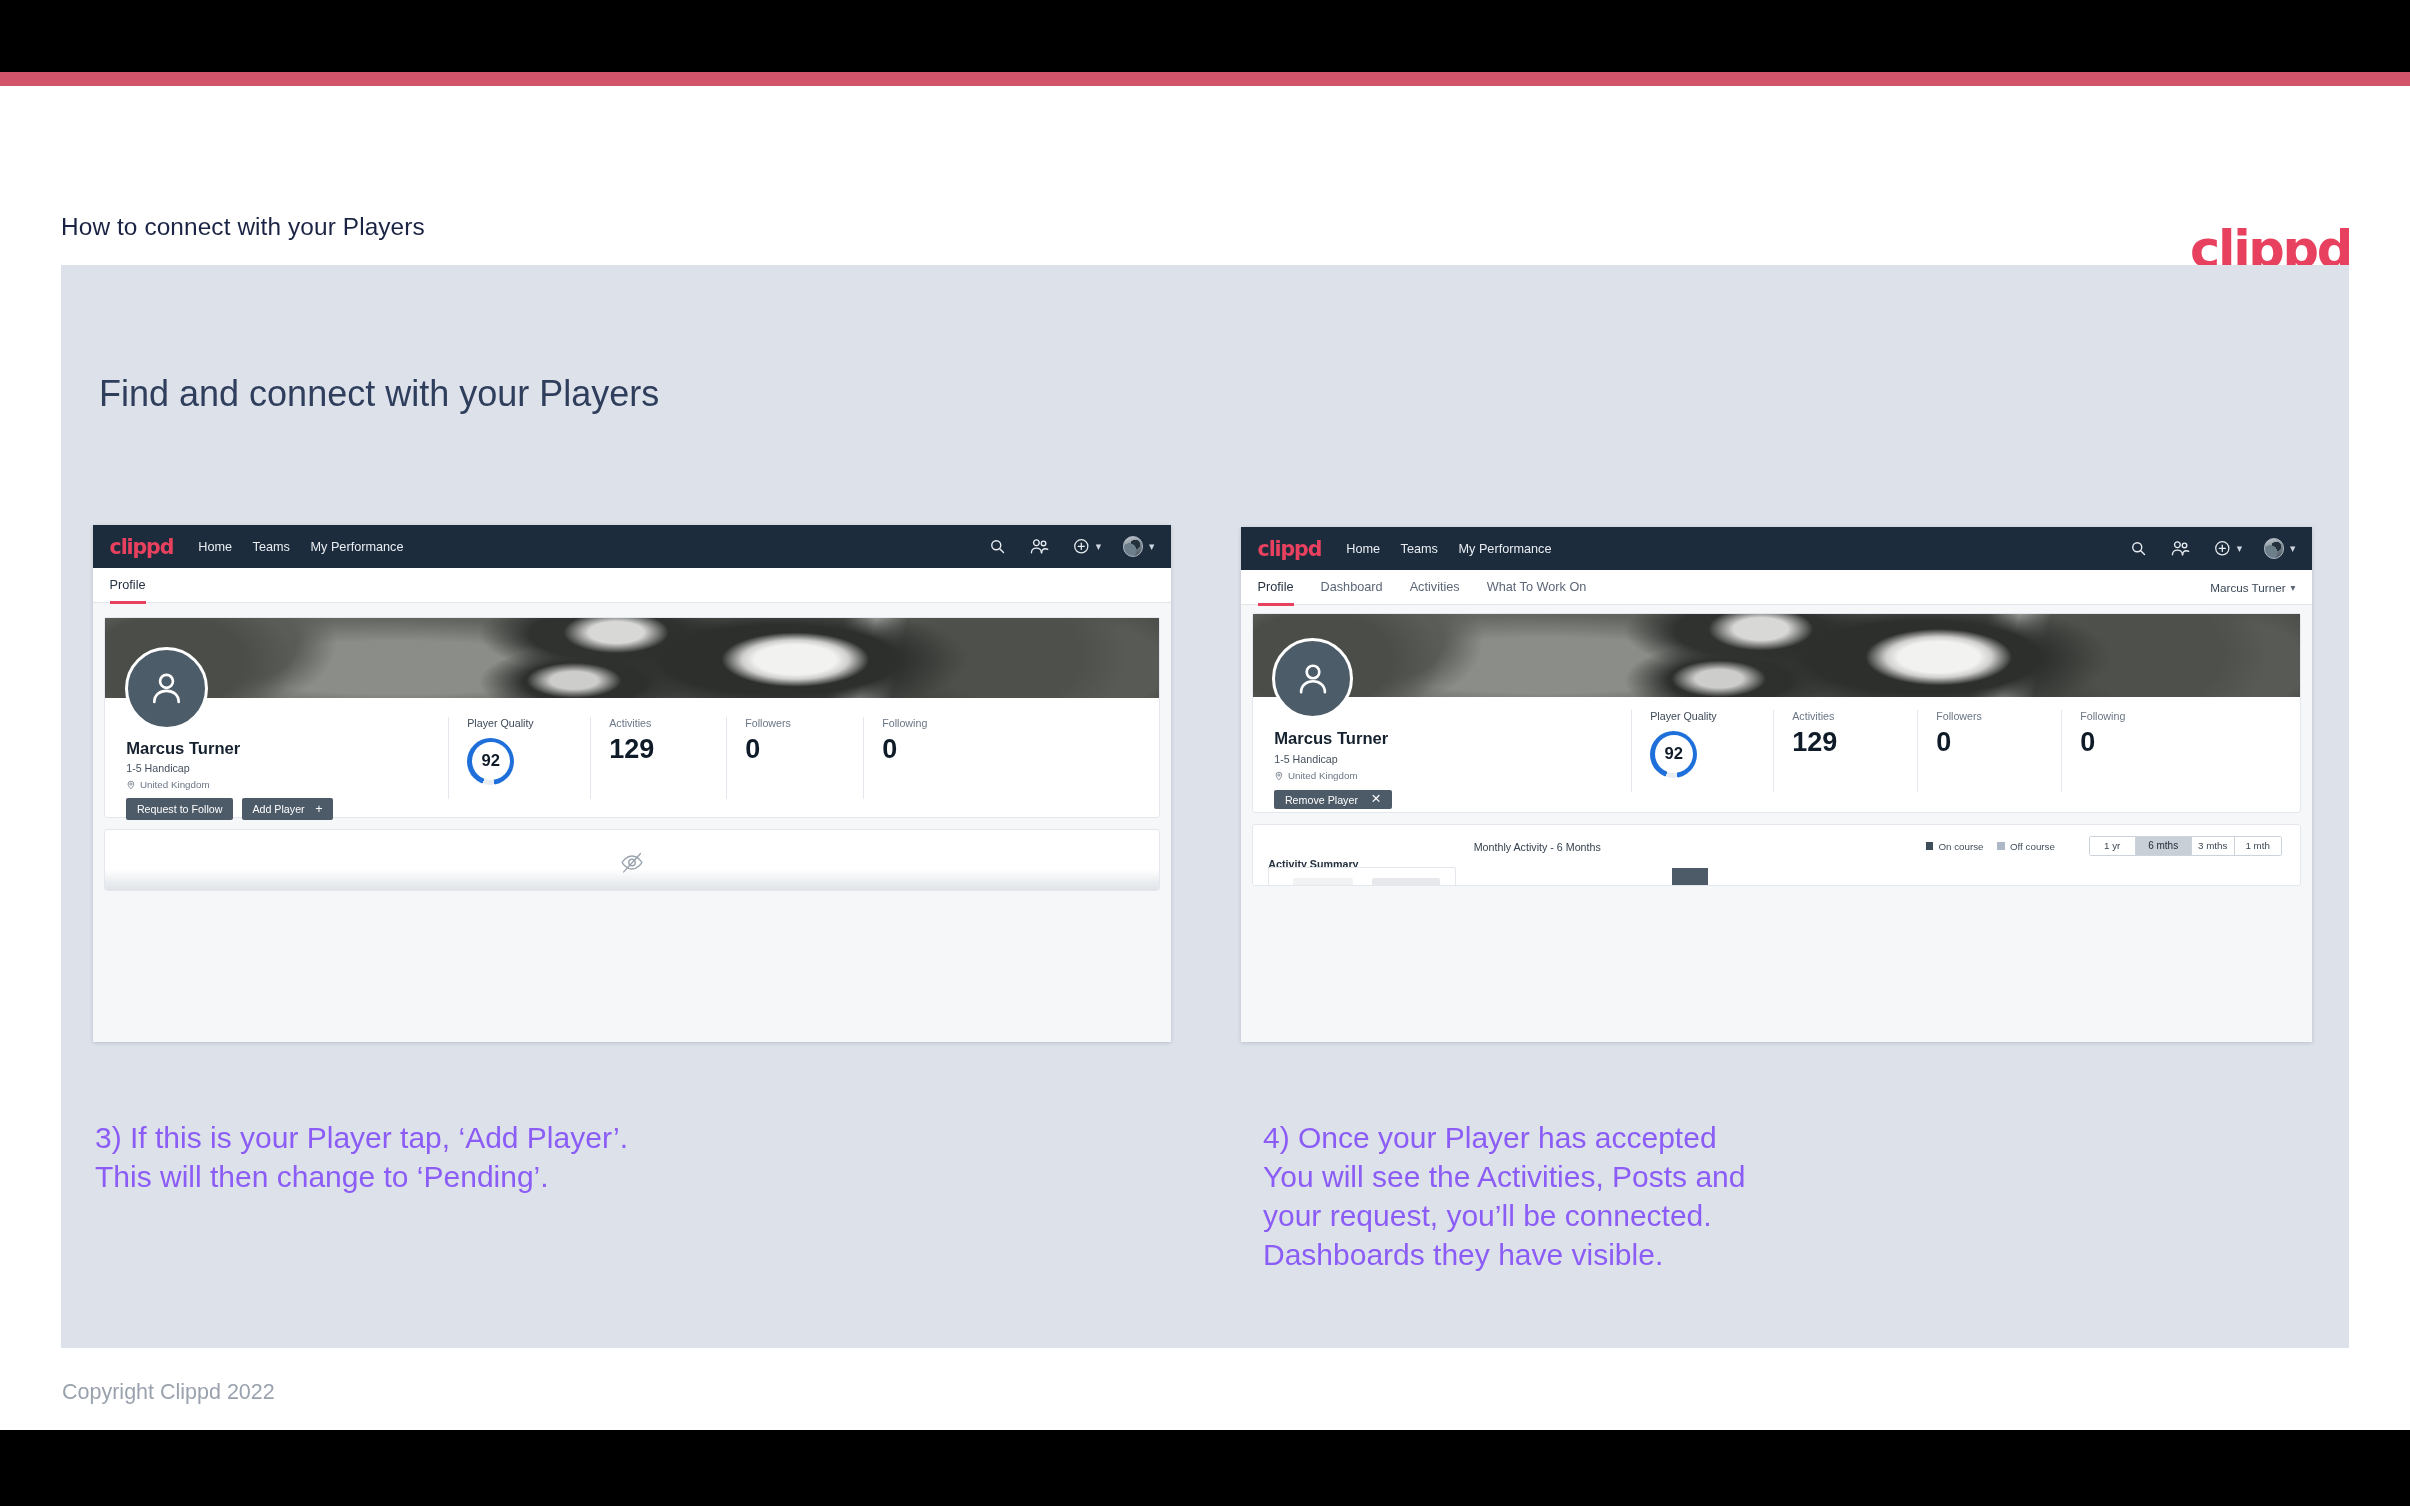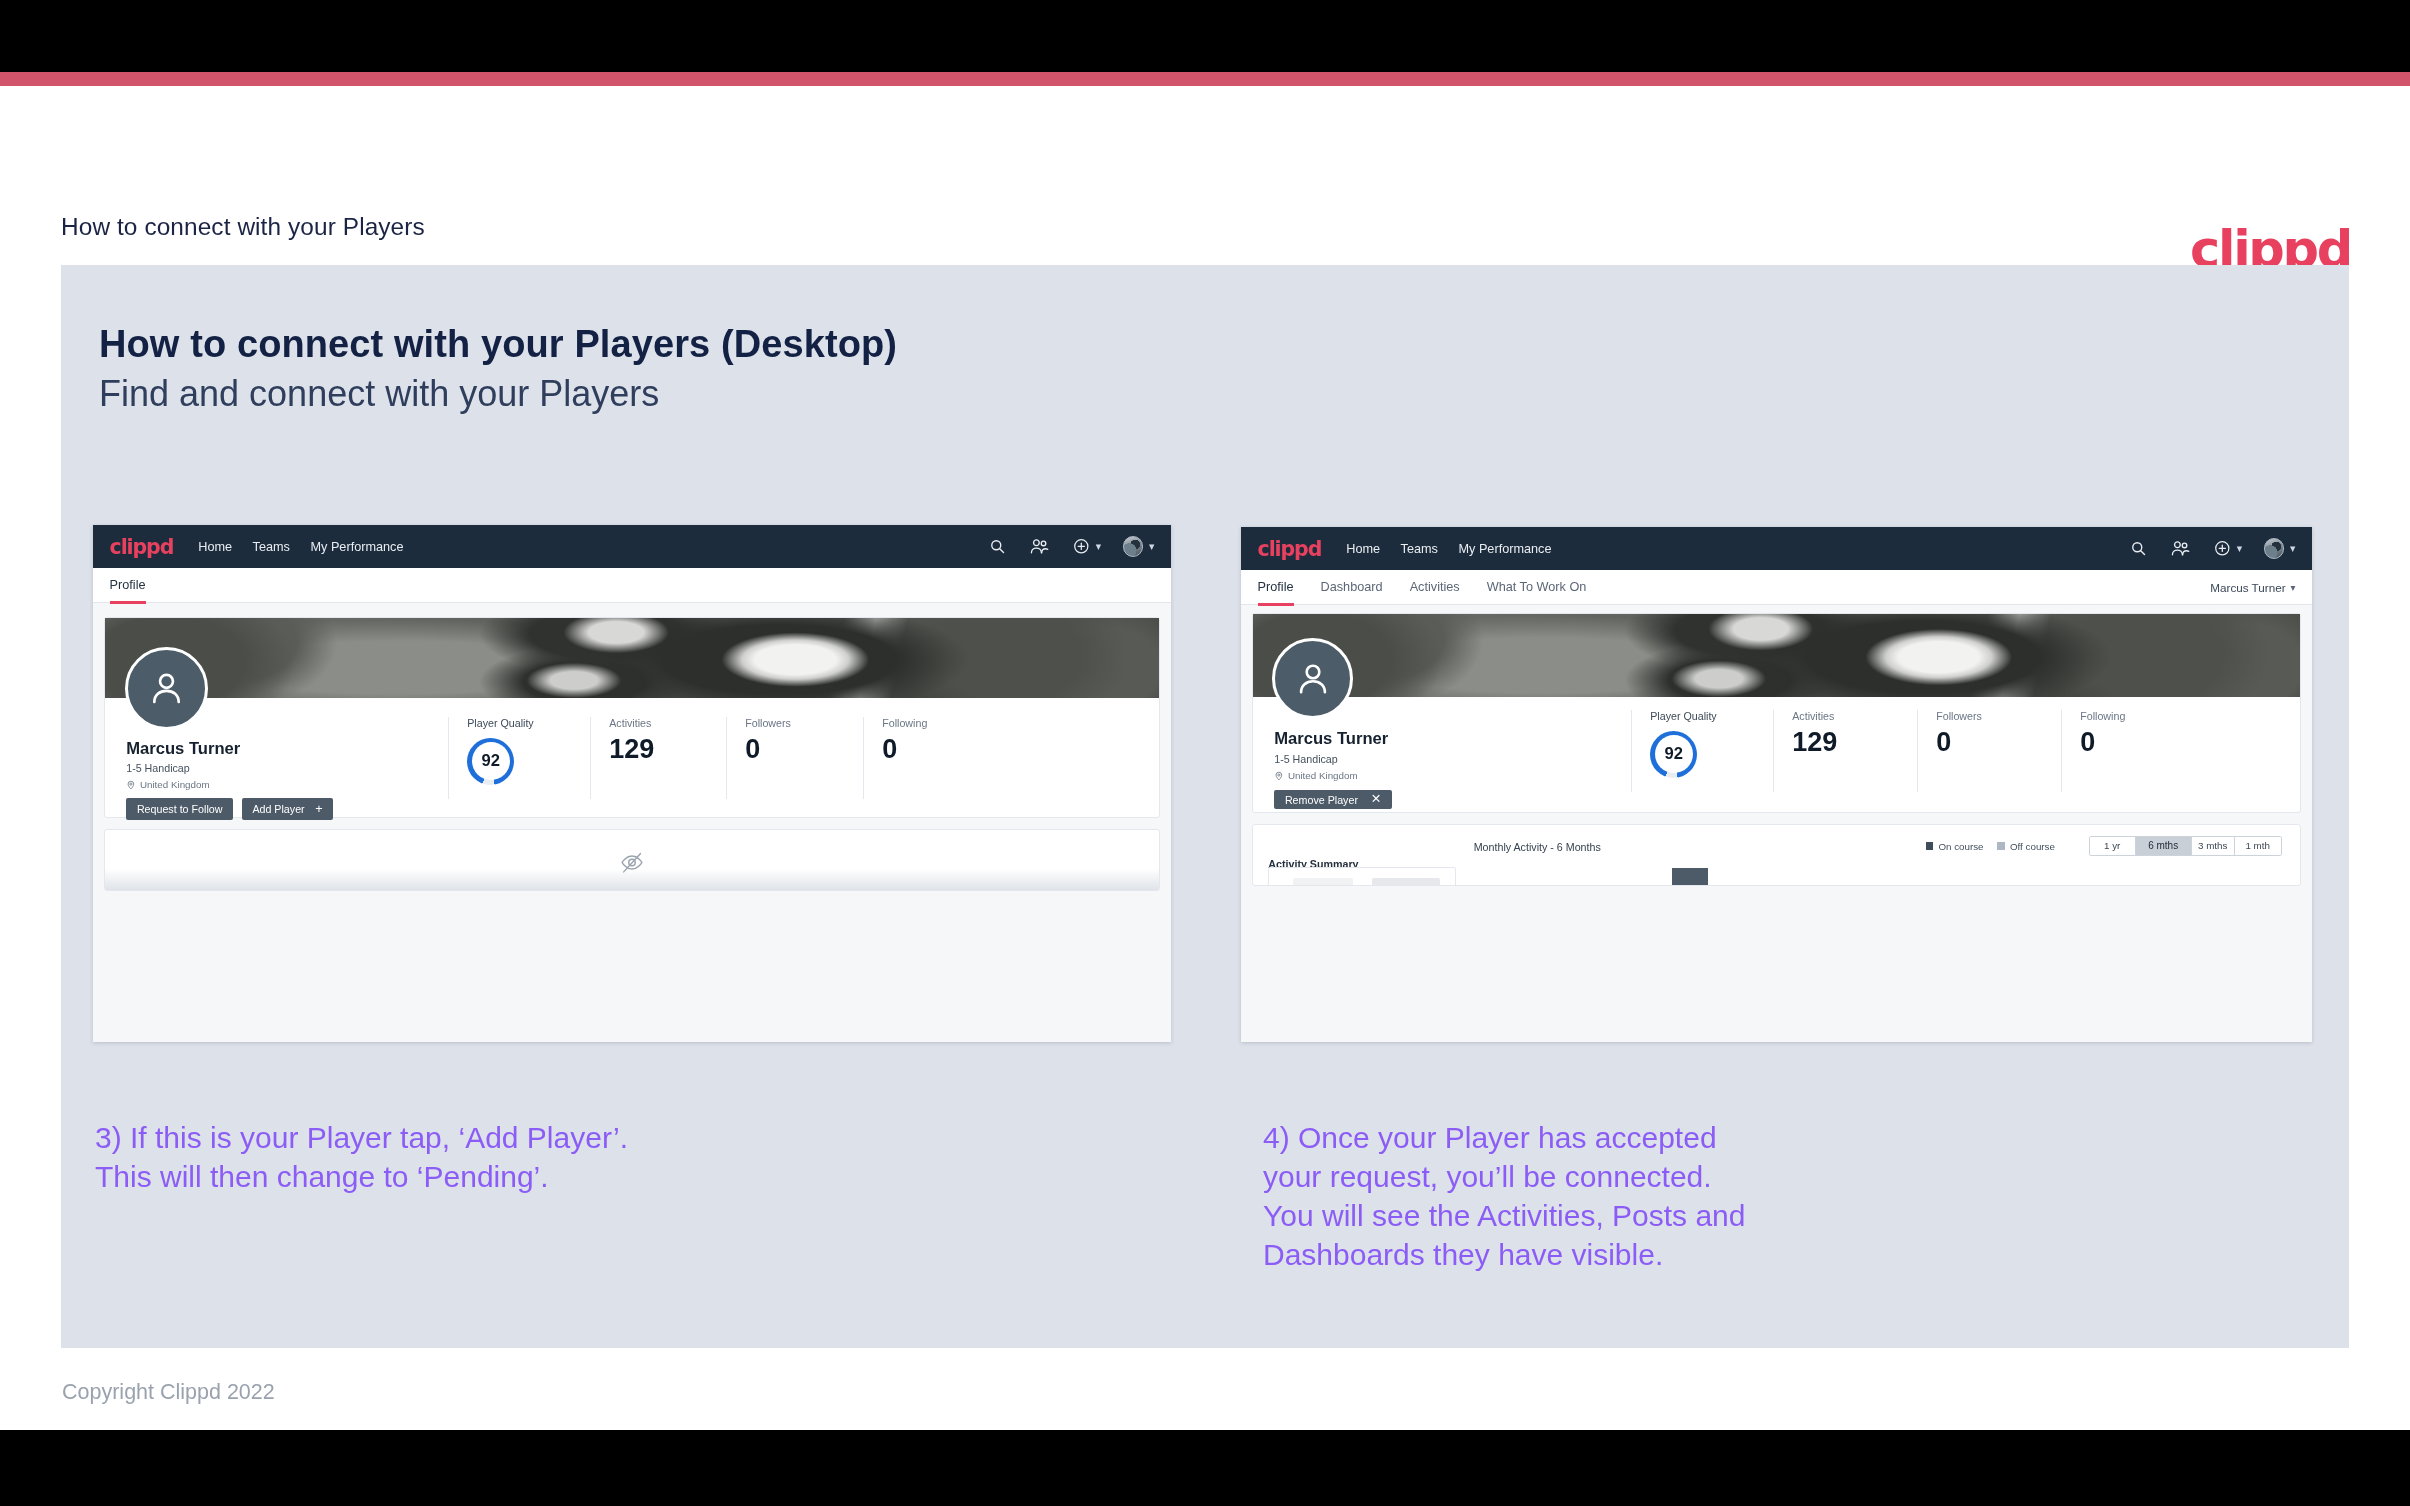--- a/index.html
+++ b/index.html
@@ -173,21 +173,20 @@
   <div class="bar-bottom-black"></div>
 
   <div class="slide-header">
     <div class="kicker">How to connect with your Players</div>
     <div class="logo">clippd</div>
     <div class="header-rule"></div>
   </div>
 
   <div class="panel"></div>
 
-  <div class="title-main">How to connect with your Players (Desktop)</div>
   <div class="title-sub">Find and connect with your Players</div>
 
   <div class="shot shot-left">
 
     <div class="navbar" style="height:43px;padding:0 16.6px;">
       <div class="nav-left">
         <span class="nav-logo" style="font-size:20.5px;margin-right:25px;">clippd</span>
         <span class="nav-link" style="font-size:12.7px;margin-right:20.5px;">Home</span>
         <span class="nav-link" style="font-size:12.7px;margin-right:20.5px;">Teams</span>
         <span class="nav-link" style="font-size:12.7px;">My Performance</span>
@@ -407,21 +406,21 @@
     </div>
   </div>
 
   <div class="caption cap-left">
     <div>3) If this is your Player tap, ‘Add Player’.</div>
     <div>This will then change to ‘Pending’.</div>
   </div>
 
   <div class="caption cap-right">
     <div>4) Once your Player has accepted</div>
+    <div>You will see the Activities, Posts and</div>
     <div>your request, you’ll be connected.</div>
-    <div>You will see the Activities, Posts and</div>
     <div>Dashboards they have visible.</div>
   </div>
 
   <div class="copyright">Copyright Clippd 2022</div>
 
 </div>
 
 
 </body></html>

